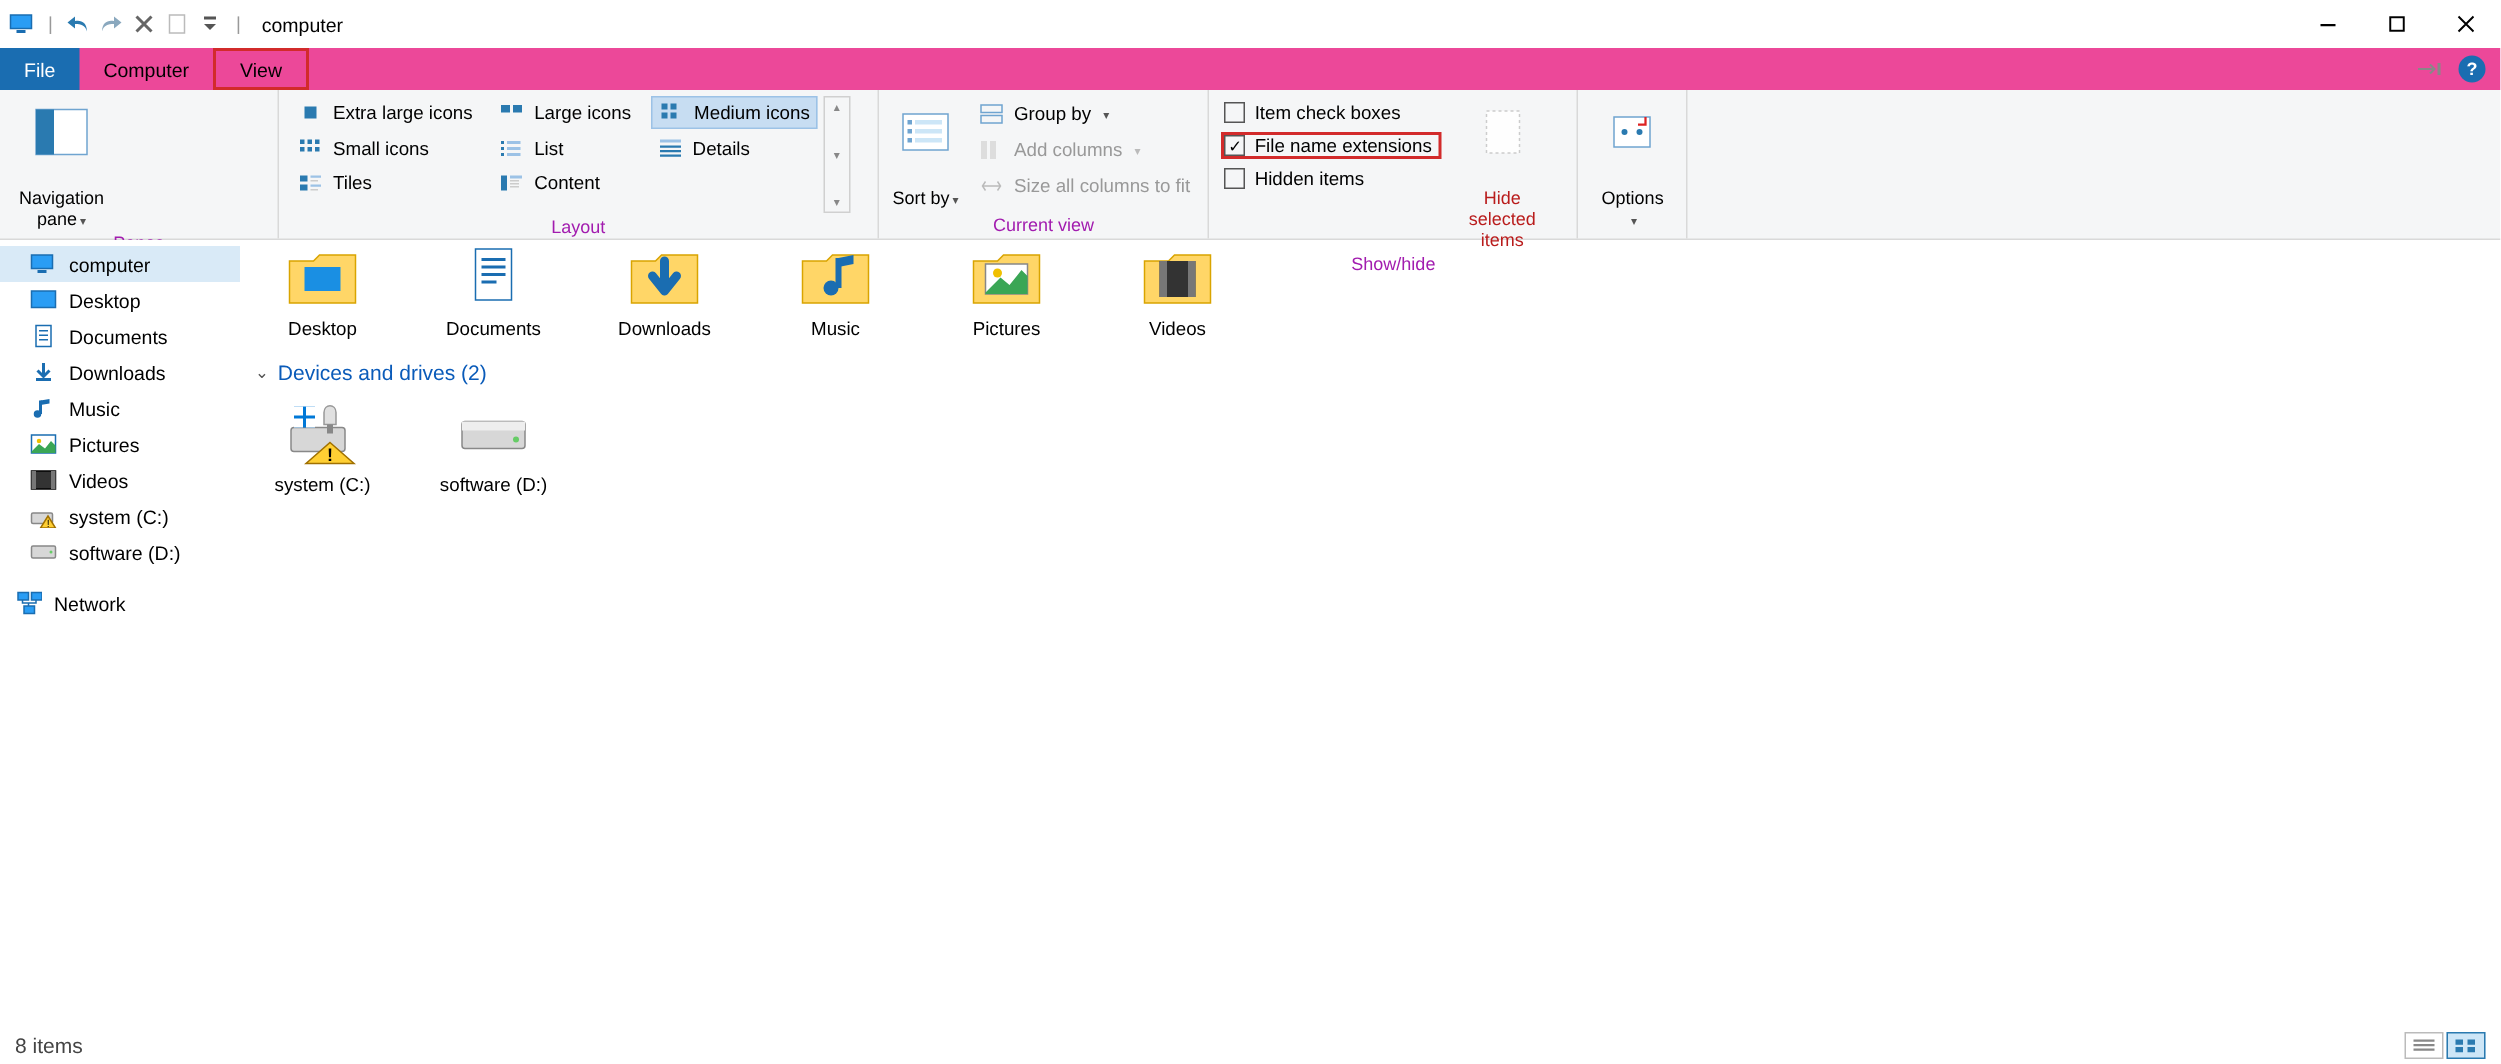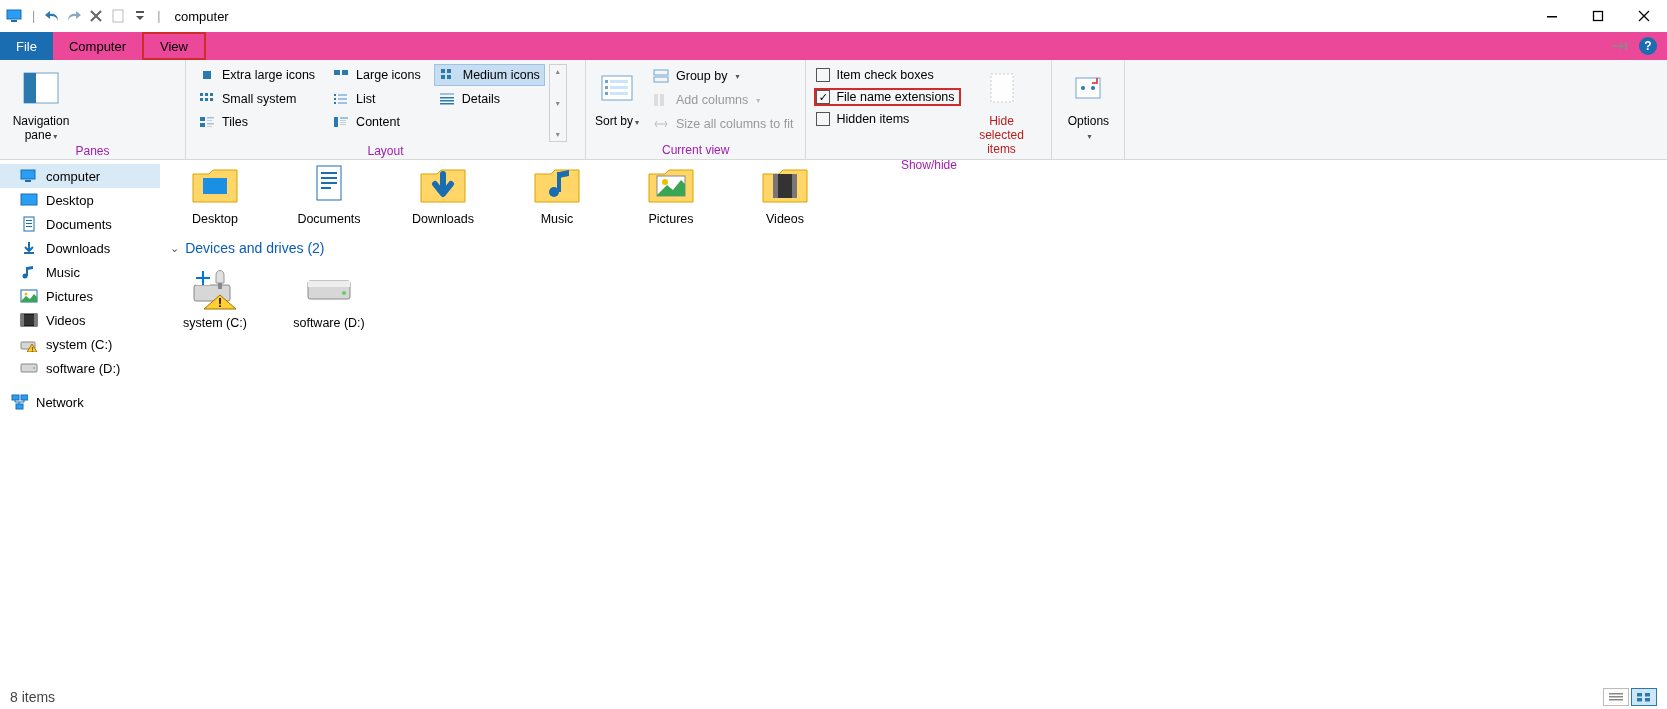--- a/index.html
+++ b/index.html
@@ -21,21 +21,21 @@
   .tab.highlight { border:2px solid #d22b2b; }
   .tabrow .right-tools { margin-left:auto; display:flex; align-items:center; gap:10px; padding-right:10px; }
   .help-circle { width:18px; height:18px; border-radius:50%; background:#1a6db1; color:#fff; display:flex; align-items:center; justify-content:center; font-size:12px; font-weight:bold; }
   .pin-ic { color:#888; }
 
   
   .ribbon { display:flex; background:#f5f6f7; border-bottom:1px solid #d9d9d9; height:100px; }
   .rgroup { border-right:1px solid #d9d9d9; padding:4px 8px 2px 8px; display:flex; flex-direction:column; justify-content:space-between; }
   .rgroup .body { display:flex; gap:8px; flex:1; align-items:flex-start; }
   .rgroup .label { text-align:center; font-size:12px; color:#a21caf; margin-top:2px; }
-  .vbtn { display:flex; flex-direction:column; align-items:center; justify-content:flex-start; width:66px; text-align:center; font-size:12px; gap:4px; padding-top:2px;}
+  .vbtn { display:flex; flex-direction:column; align-items:center; justify-content:flex-start; width:66px; text-align:center; font-size:12px; gap:15px; padding-top:2px;}
   .vbtn .icoslot { width:40px; height:44px; display:flex; align-items:center; justify-content:center; }
   .hbtn { display:flex; align-items:center; gap:6px; font-size:12.5px; padding:2px 4px; white-space:nowrap; }
   .hbtn .icoslot { width:18px; height:16px; display:flex; align-items:center; justify-content:center; }
   .hbtn.disabled { color:#999; }
   .hbtn.selected { background:#c7ddf2; border:1px solid #9cc2e6; }
   .col { display:flex; flex-direction:column; gap:4px; }
   .layout-grid { display:grid; grid-template-columns:repeat(3,auto); grid-auto-rows:auto; gap:3px 9px; align-content:start;}
   .scrollstrip { width:18px; display:flex; flex-direction:column; justify-content:space-between; border:1px solid #d0d0d0; margin-left:4px; padding:2px 0; align-items:center; height:78px;}
   .scrollstrip div{font-size:8px;color:#888;}
   .chkrow { display:flex; align-items:flex-end; gap:6px; font-size:12.5px; padding:2px 2px; }
@@ -195,21 +195,21 @@
             <span class="icoslot">
               <svg width="16" height="14">
                 <rect x="1" y="1" width="3" height="3" fill="#2a7ab0"></rect>
                 <rect x="6" y="1" width="3" height="3" fill="#2a7ab0"></rect>
                 <rect x="11" y="1" width="3" height="3" fill="#2a7ab0"></rect>
                 <rect x="1" y="6" width="3" height="3" fill="#2a7ab0"></rect>
                 <rect x="6" y="6" width="3" height="3" fill="#2a7ab0"></rect>
                 <rect x="11" y="6" width="3" height="3" fill="#2a7ab0"></rect>
               </svg>
             </span>
-            <span>Small system</span>
+            <span>Small icons</span>
           </div>
         <div class="hbtn">
             <span class="icoslot">
               <svg width="16" height="14">
                 <rect x="1" y="2" width="2" height="2" fill="#2a7ab0"></rect>
                 <rect x="5" y="2" width="9" height="2" fill="#9cc2e6"></rect>
                 <rect x="1" y="6" width="2" height="2" fill="#2a7ab0"></rect>
                 <rect x="5" y="6" width="9" height="2" fill="#9cc2e6"></rect>
                 <rect x="1" y="10" width="2" height="2" fill="#2a7ab0"></rect>
                 <rect x="5" y="10" width="9" height="2" fill="#9cc2e6"></rect>

